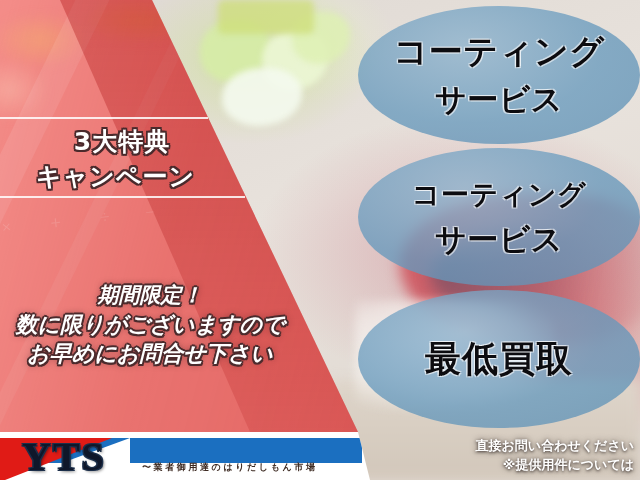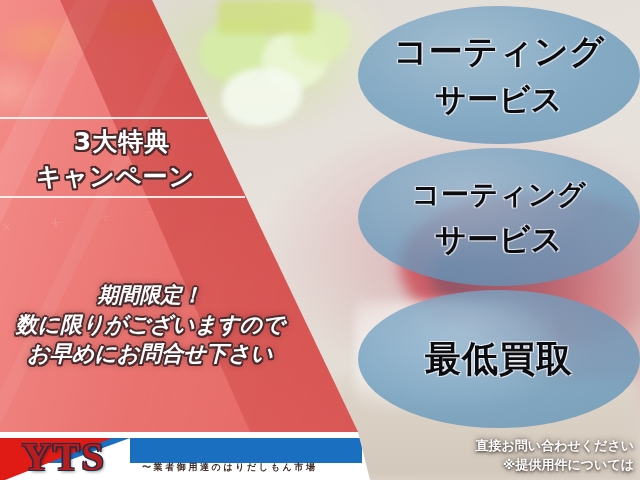--- a/index.html
+++ b/index.html
@@ -151,21 +151,21 @@
   }
   .logo-white-wedge{
     position:absolute;left:0;top:6px;width:130px;height:44px;
     background:#ffffff;
     clip-path:polygon(10px 44px, 130px 0, 130px 44px);
   }
   .logo-text{
     position:absolute;left:22px;top:3px;
     font-family:"Liberation Serif","DejaVu Serif",serif;
     font-weight:bold;font-size:40px;letter-spacing:2px;
-    color:#b91c1c;line-height:44px;
+    color:#0f172a;line-height:44px;
     text-shadow:
       -1.3px -1.3px 0 #1c2f4a, 1.3px -1.3px 0 #1c2f4a,
       -1.3px  1.3px 0 #1c2f4a, 1.3px  1.3px 0 #1c2f4a,
        2px 2px 3px rgba(0,0,0,.45);
   }
   .logo-tagline{
     position:absolute;left:142px;top:29px;
     font-family:"DejaVu Sans","Liberation Sans",sans-serif;
     font-weight:bold;font-size:9px;letter-spacing:2.6px;
     color:#3d2a22;white-space:nowrap;

